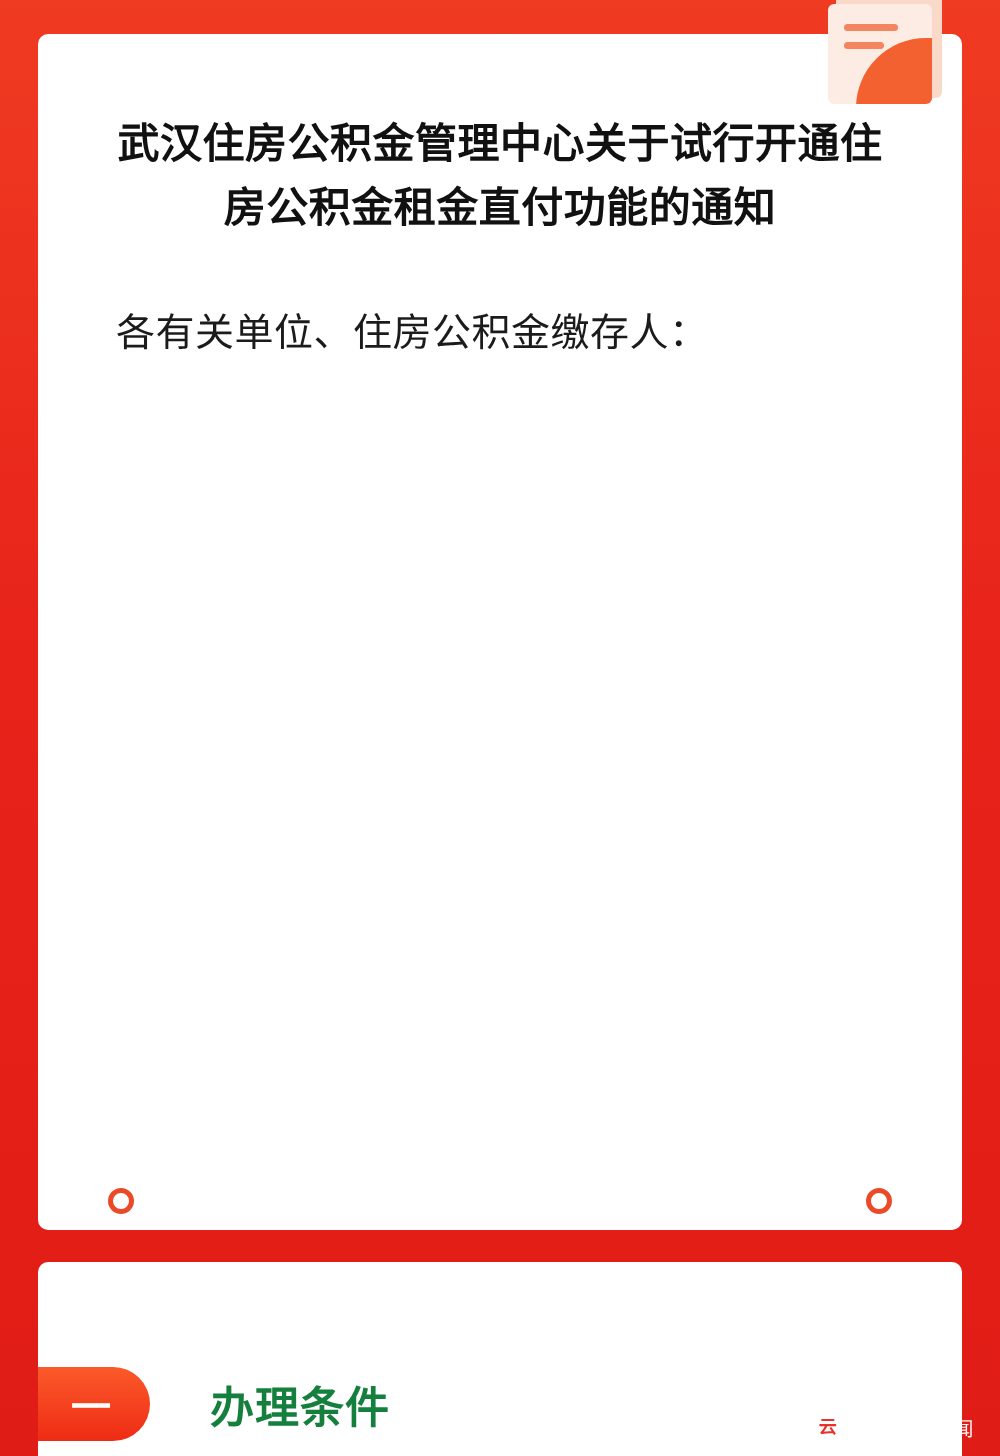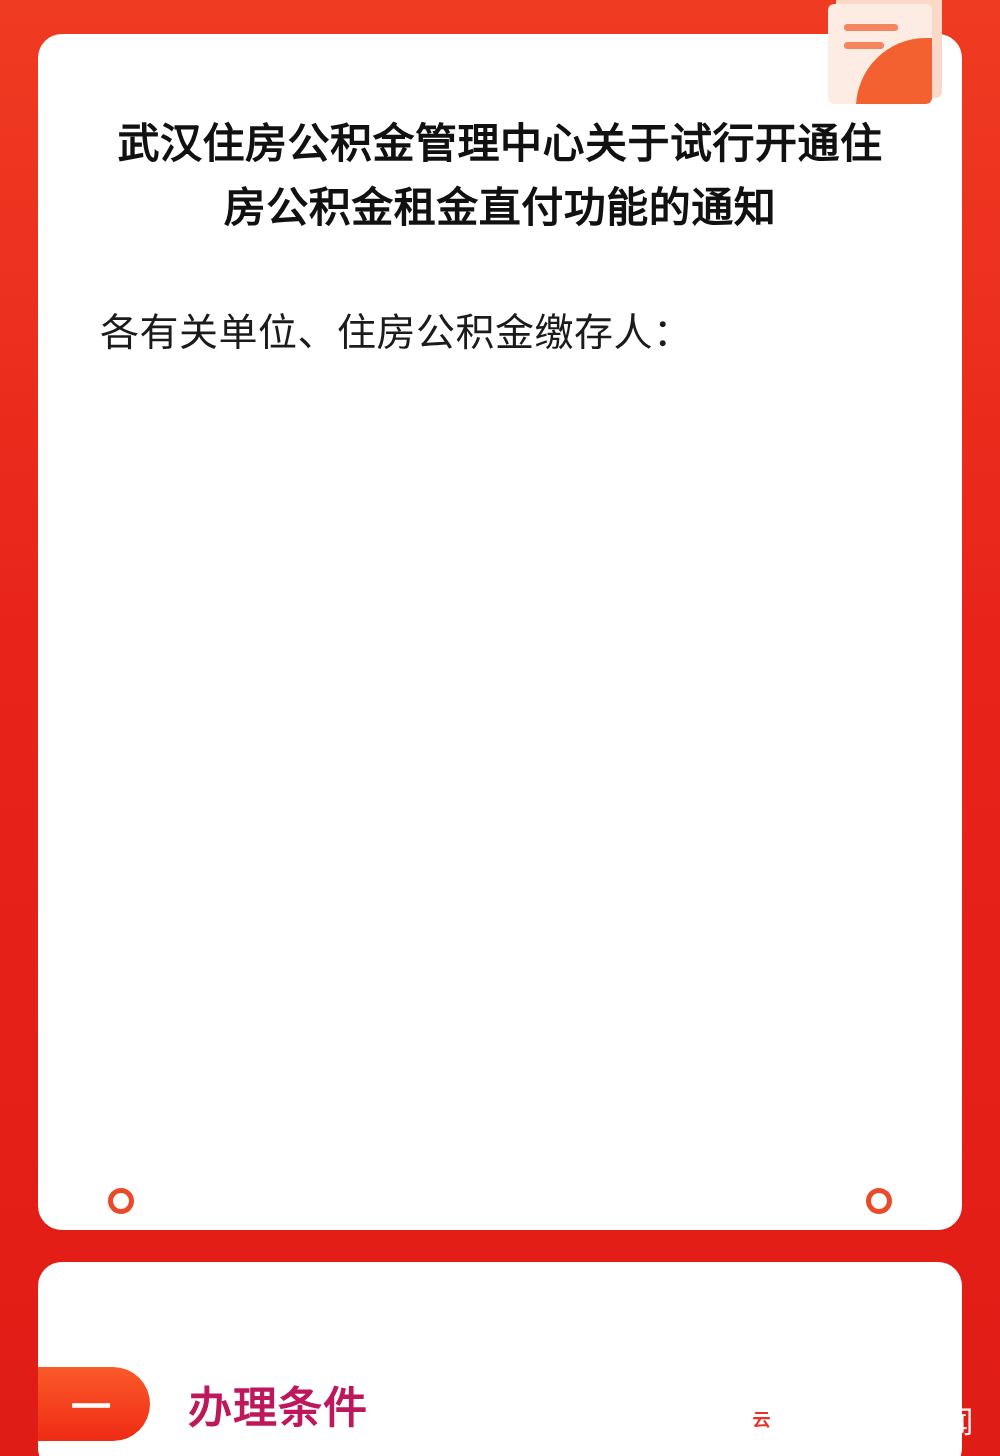--- a/index.html
+++ b/index.html
@@ -67,21 +67,21 @@
     background: #f2612f;
     border-top-left-radius: 70px;
   }
 
   
   .card {
     position: absolute;
     left: 38px;
     right: 38px;
     background: #ffffff;
-    border-radius: 24px;
+    border-radius: 10px;
     box-sizing: border-box;
   }
   #card-main {
     top: 34px;
     height: 1196px;
     padding: 78px 62px 0 62px;
   }
   #card-second {
     top: 1262px;
     height: 210px;
@@ -117,21 +117,21 @@
 
   
   .body-text {
     font-size: 39px;
     line-height: 1.78;
     color: #1b1b1b;
     letter-spacing: 0.5px;
     text-align: justify;
     text-justify: inter-ideograph;
   }
-  .body-text p { margin: 0; }
+  .body-text p { margin: 16px; }
   .para-indent { text-indent: 2em; }
   .hl {
     color: #f02d12;
     font-weight: 700;
   }
 
   
   .sec-head {
     position: relative;
     display: flex;
@@ -150,22 +150,22 @@
     align-items: center;
     justify-content: center;
     color: #ffffff;
     font-size: 40px;
     font-weight: 700;
     margin-left: -6px;
   }
   .sec-title {
     font-size: 44px;
     font-weight: 700;
-    color: #be185d;
-    margin-left: 38px;
+    color: #15803d;
+    margin-left: 60px;
     letter-spacing: 1px;
   }
 
   
   .watermark {
     position: absolute;
     right: 26px;
     bottom: 14px;
     display: flex;
     align-items: center;
@@ -181,21 +181,21 @@
     display: flex;
     align-items: center;
     justify-content: center;
     color: #e8271d;
     font-size: 18px;
     font-weight: 700;
     line-height: 1;
   }
   .wm-text {
     color: #ffffff;
-    font-size: 31px;
+    font-size: 20px;
     letter-spacing: 0.5px;
   }
 </style>
 </head>
 <body>
 
 <div id="poster">
 
   <div class="doc-icon">
     <div class="sheet-back"></div>

